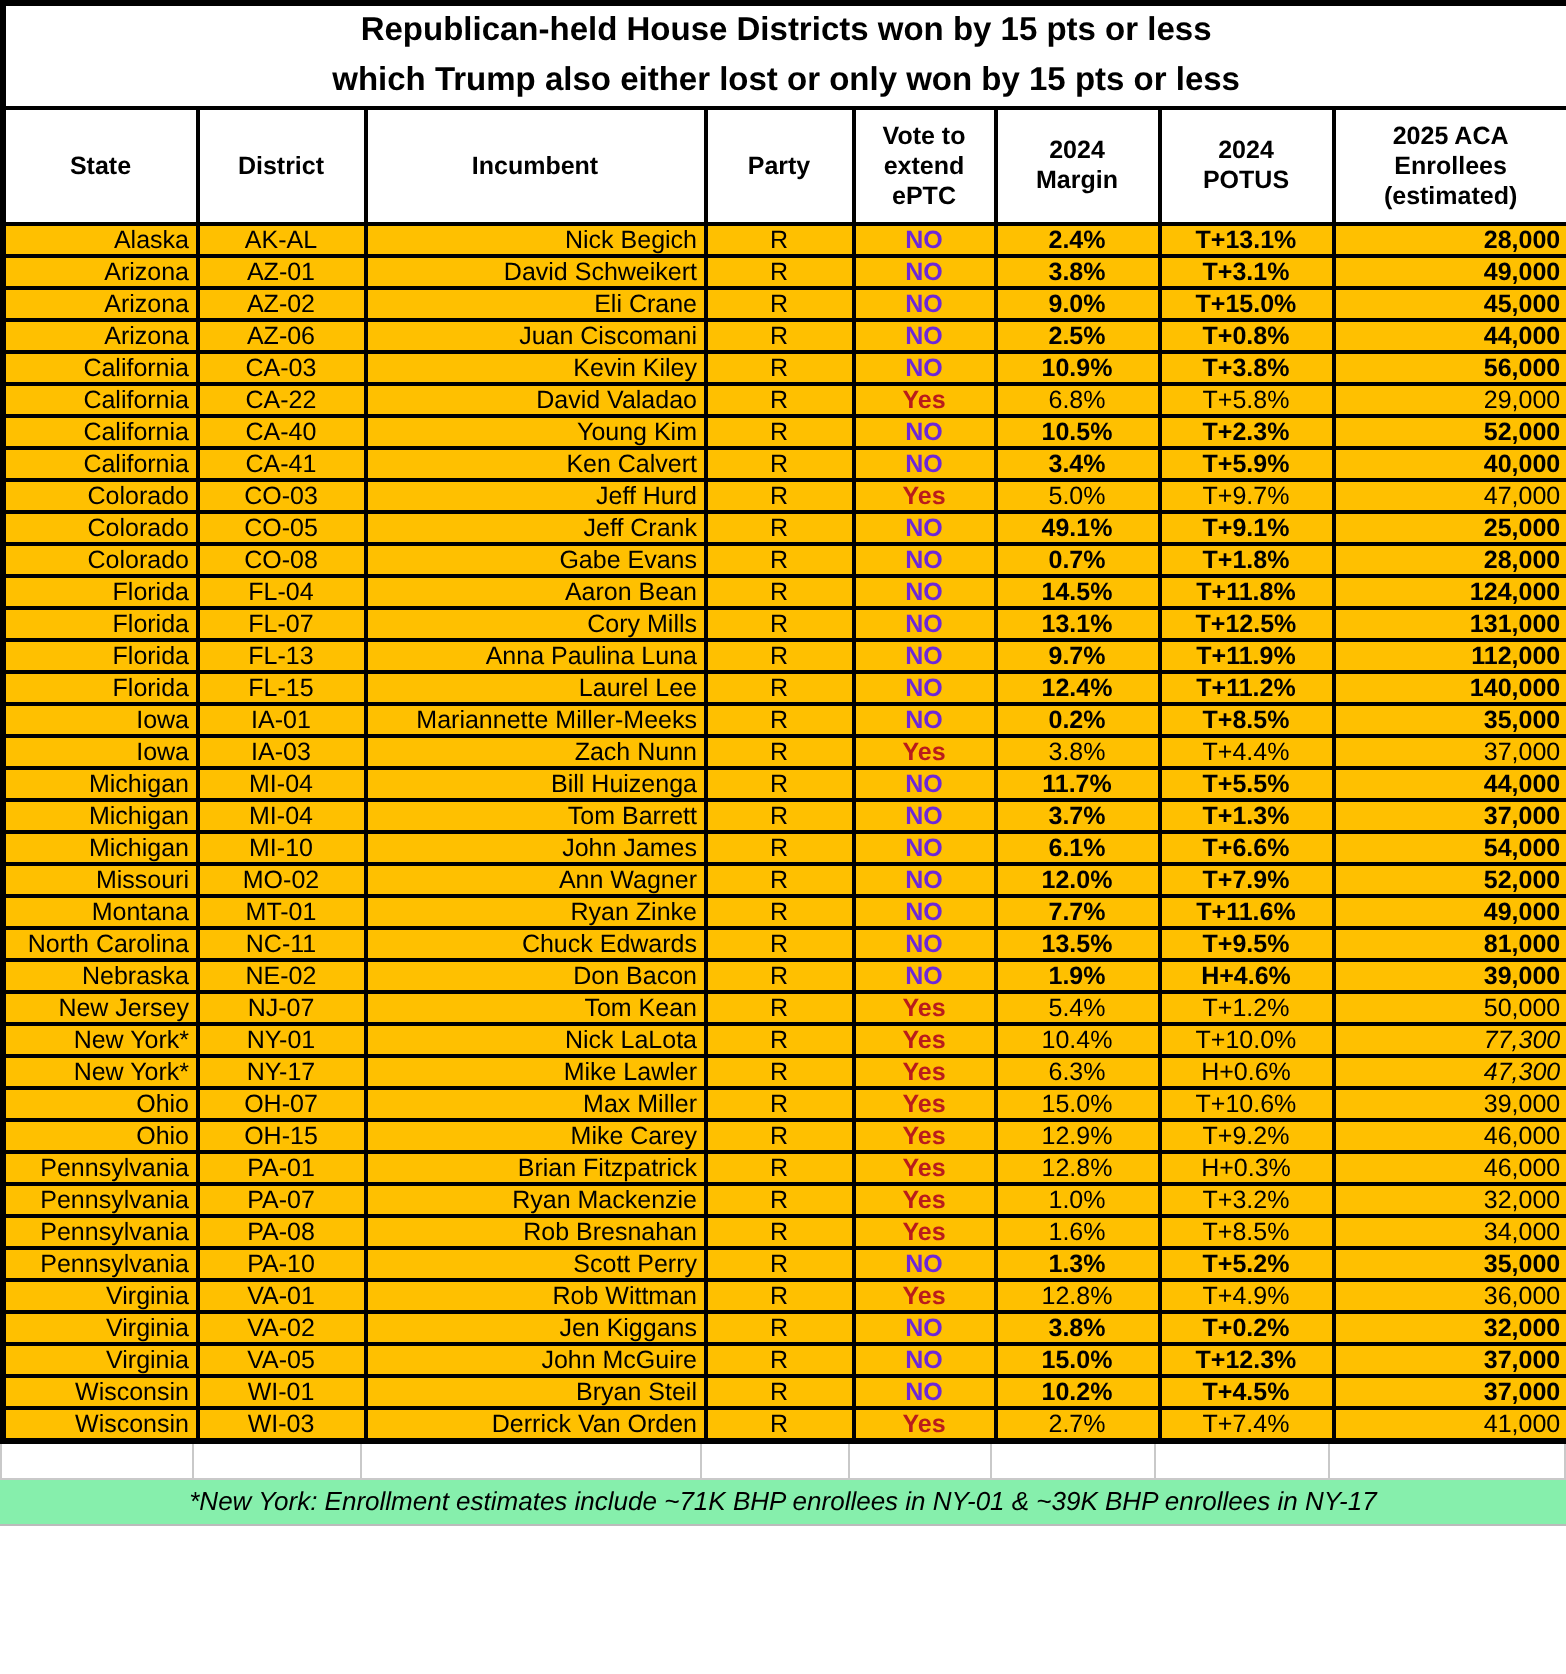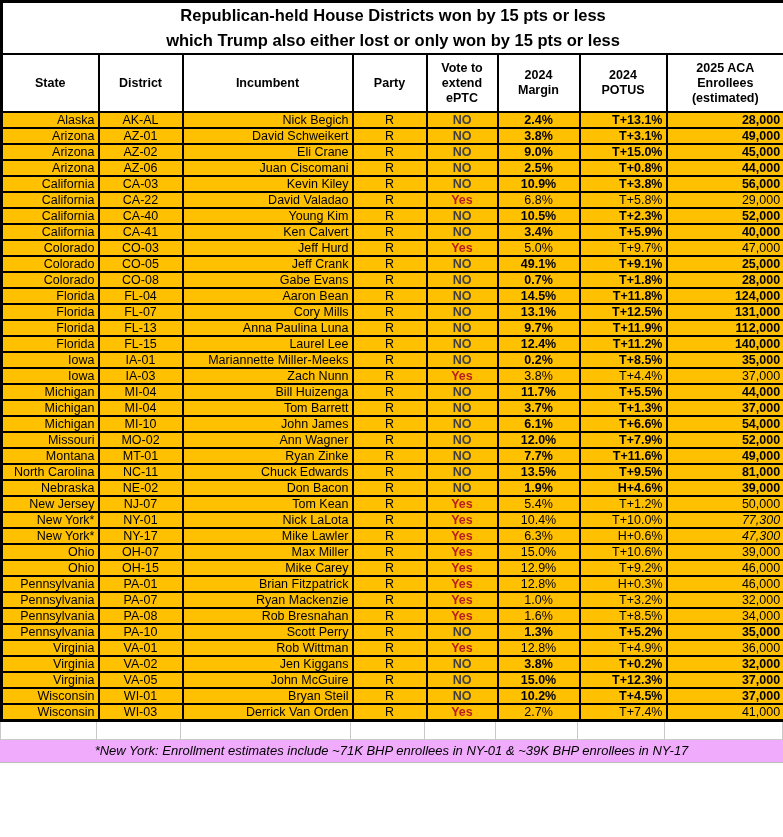--- a/index.html
+++ b/index.html
@@ -53,24 +53,24 @@
     line-height: 14px;
     vertical-align: middle;
     white-space: nowrap;
   }
   td.c-state     { text-align: right; padding-right: 4px; margin-top: 28px; }
   td.c-district  { text-align: center; }
   td.c-incumbent { text-align: right; padding-left: 4px; }
   td.c-party     { text-align: center; }
   td.c-vote      { text-align: center; font-weight: bold; }
   td.c-margin    { text-align: center; }
-  td.c-potus     { text-align: right; }
+  td.c-potus     { text-align: center; }
   td.c-enrollees { text-align: right; padding-right: 5px; }
 
-  td.vote-no  { background: #C00000; color: #404040; margin-top: 28px; }
+  td.vote-no  { background: #C00000; color: #6d28d9; margin-top: 28px; }
   td.vote-yes { background: #92D050; color: #b91c1c; }
   td.strong   { font-weight: bold; }
   td.hl-cyan  { background: #00E8EE; margin-left: 32px; }
   td.hl-tan   { background: #FFE699; font-style: italic; }
 
   
   .gap-row {
     display: flex;
     width: 783px;
     height: 18px;
@@ -82,21 +82,21 @@
     box-sizing: border-box;
     height: 100%;
     border-right: 1px solid #c9c9c9;
   }
   .gap-cell:first-child { border-left: 1px solid #c9c9c9; }
 
   
   .footnote {
     width: 783px;
     box-sizing: border-box;
-    background: #f0abfc;
+    background: #86efac;
     text-align: center;
     font-style: italic;
     font-size: 13px;
     padding: 3px 0 4px 0;
     border-bottom: 1px solid #bbb;
   }
 </style>
 </head>
 <body>
 

